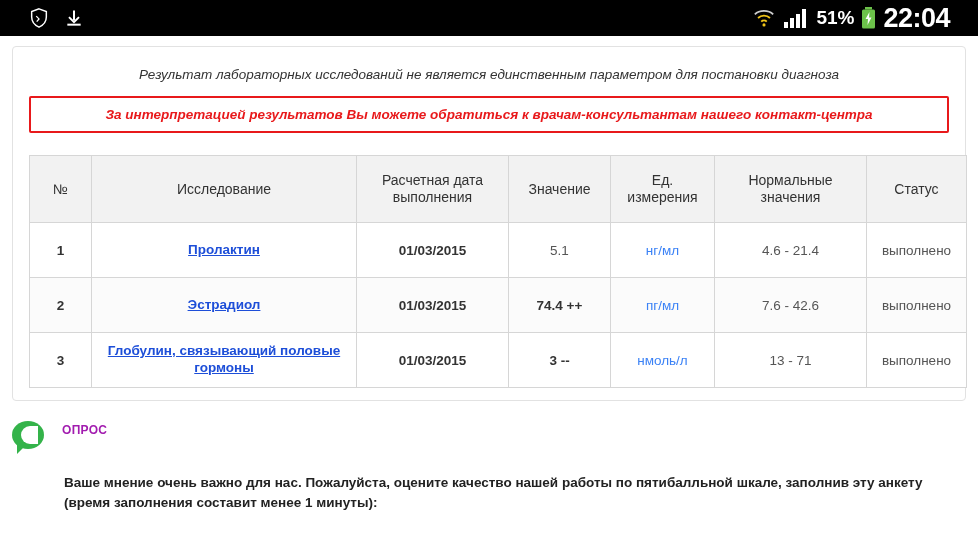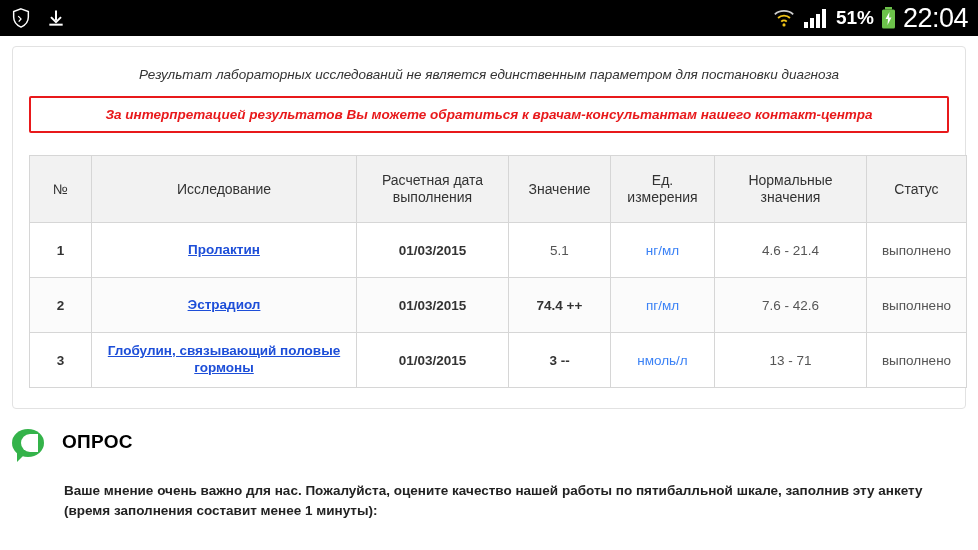--- a/index.html
+++ b/index.html
@@ -17,21 +17,21 @@
   }
 
   
   .statusbar {
     height: 36px;
     background: #000000;
     color: #ffffff;
     display: flex;
     align-items: center;
     justify-content: space-between;
-    padding: 0 10px;
+    padding: 0 28px;
     box-sizing: border-box;
   }
   .sb-left {
     display: flex;
     align-items: center;
     gap: 14px;
   }
   .sb-right {
     display: flex;
     align-items: center;
@@ -39,38 +39,38 @@
   }
   .sb-icon { display: inline-flex; align-items: center; justify-content: center; }
   .sb-battery-pct {
     font-size: 19px;
     font-weight: bold;
     color: #ffffff;
     letter-spacing: 0px;
   }
   .sb-clock {
     font-size: 27px;
-    font-weight: normal;
+    font-weight: bold;
     color: #ffffff;
     line-height: 1;
     letter-spacing: -0.5px;
   }
 
   
   .page {
     padding: 0;
     background: #ffffff;
   }
 
   .card {
     margin: 10px 12px 0 12px;
     border: 1px solid #e2e2e2;
     border-radius: 4px;
     background: #ffffff;
-    padding: 14px 16px 20px 16px;
+    padding: 14px 16px 12px 16px;
     box-sizing: border-box;
   }
 
   .disclaimer {
     text-align: center;
     font-style: italic;
     font-size: 13.5px;
     color: #333;
     padding: 6px 0 14px 0;
   }
@@ -199,22 +199,22 @@
   }
   .survey-icon .inner {
     position: absolute;
     left: 9px; top: 5px;
     width: 17px; height: 18px;
     background: #ffffff;
     border-radius: 9px 0 0 9px;
   }
   .survey-title {
     font-weight: bold;
-    font-size: 19px;
-    color: #000000;
+    font-size: 12px;
+    color: #a21caf;
     letter-spacing: 0.3px;
     padding-top: 4px;
   }
   .survey-text {
     font-weight: bold;
     font-size: 13.5px;
     color: #222;
     line-height: 1.45;
     margin: 22px 0 0 0;
     padding-left: 52px;

